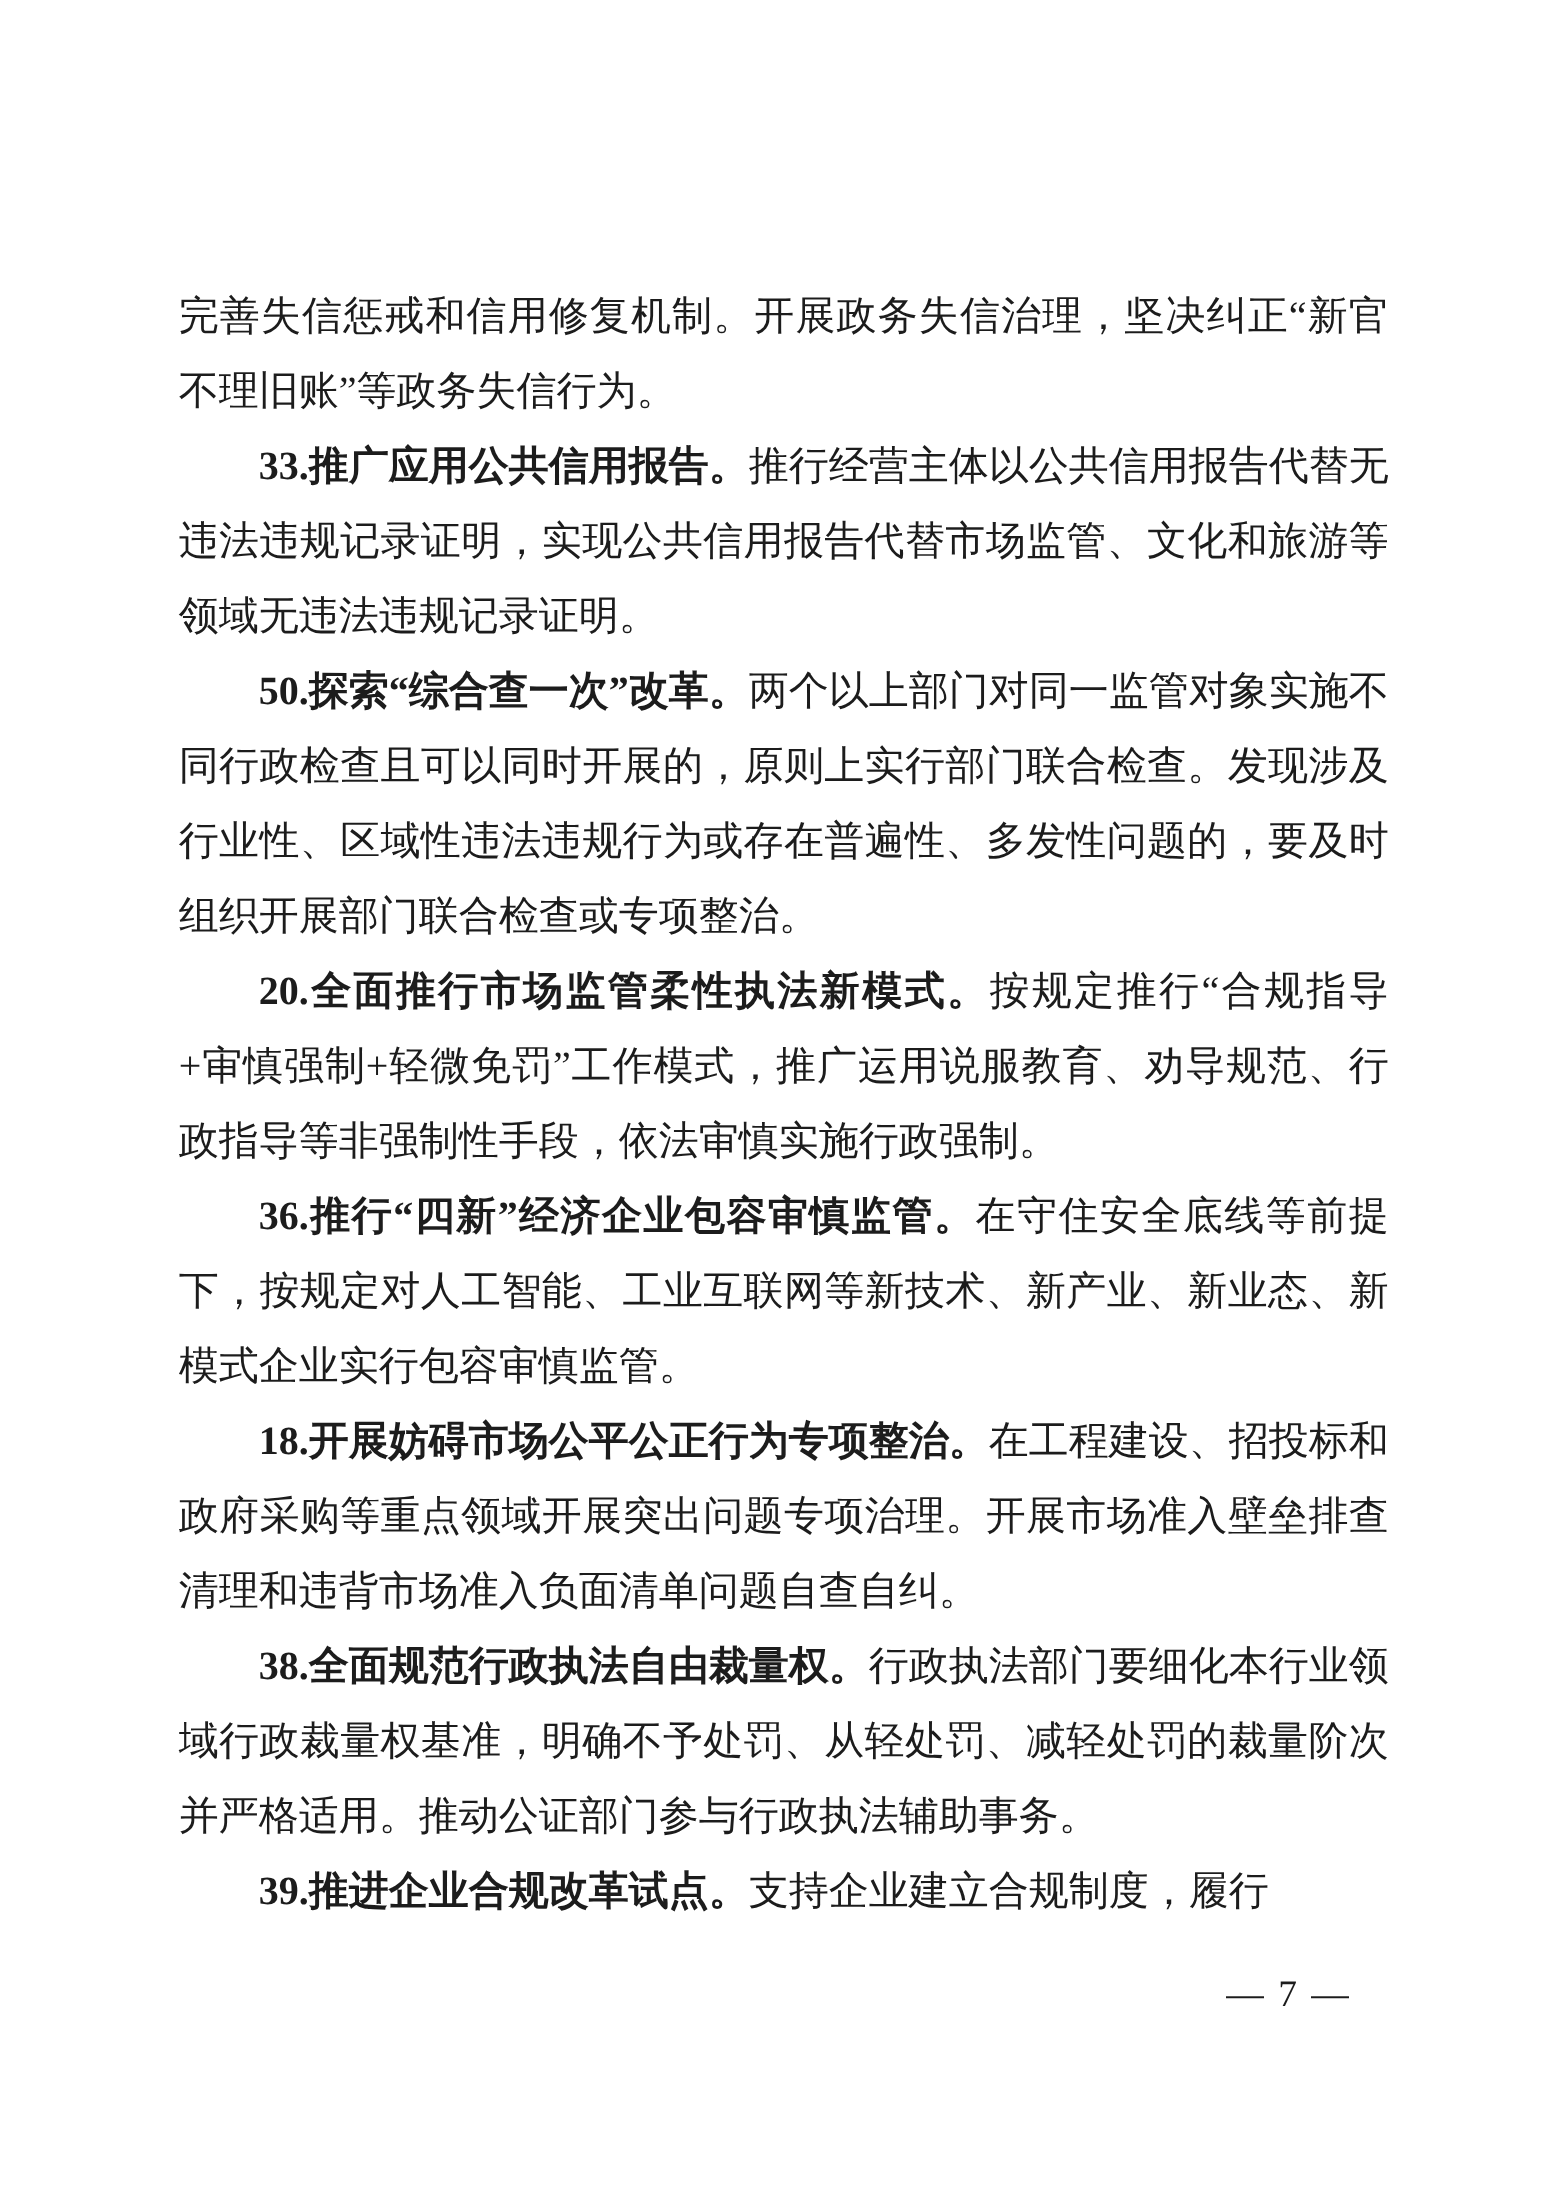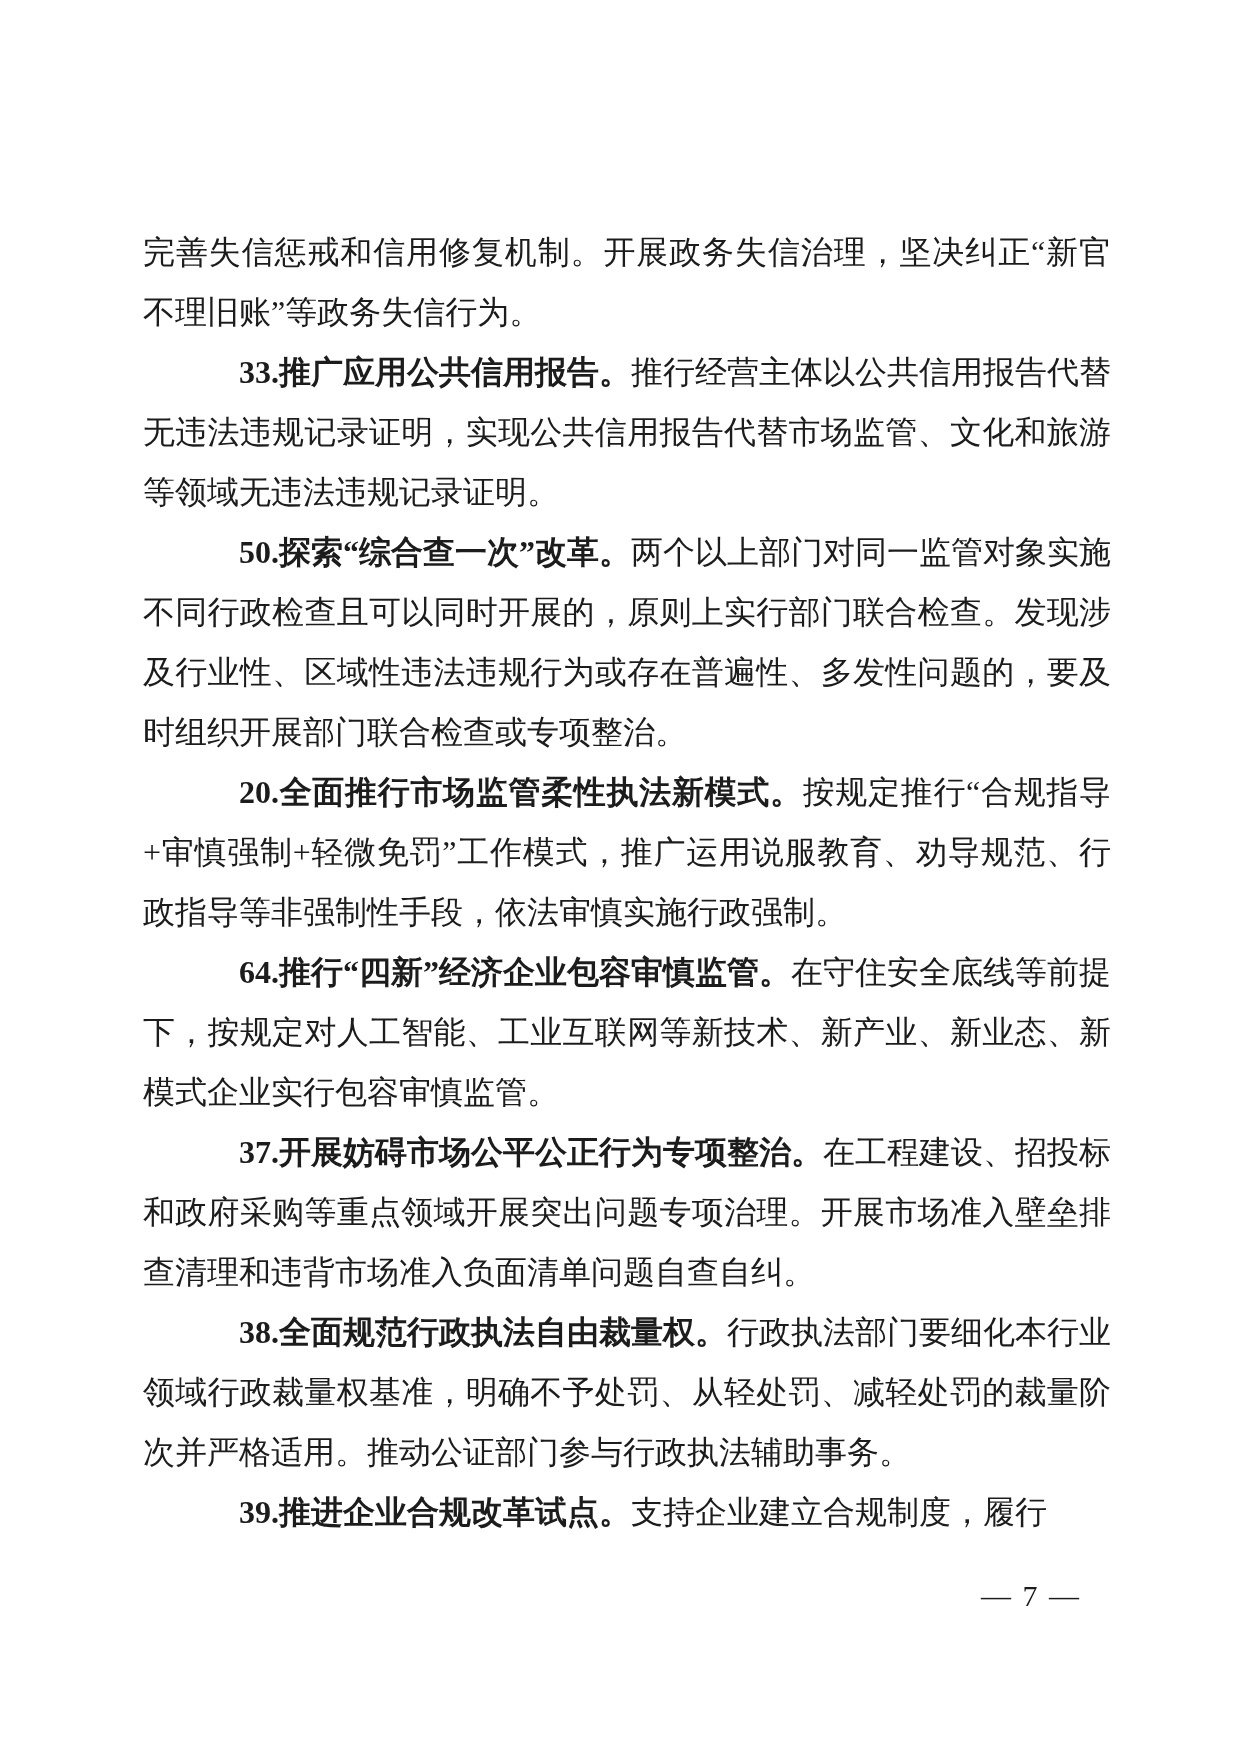--- a/index.html
+++ b/index.html
@@ -30,21 +30,20 @@
   .content p {
     margin: 0;
     padding: 0;
     text-indent: 2em;
   }
   .content p.noindent {
     text-indent: 0;
   }
   .content .lead {
     font-weight: bold;
-    margin-left: 32px;
   }
   .page-number {
     position: absolute;
     top: 1578px;
     right: 160px;
     font-size: 30px;
     line-height: 36px;
     letter-spacing: 2px;
     color: #1c1c1c;
     white-space: nowrap;
@@ -58,23 +57,23 @@
   <div class="content">
 
     <p class="noindent"><span class="body">完善失信惩戒和信用修复机制。开展政务失信治理，坚决纠正“新官不理旧账”等政务失信行为。</span></p>
 
     <p><span class="lead">33.推广应用公共信用报告。</span><span class="body">推行经营主体以公共信用报告代替无违法违规记录证明，实现公共信用报告代替市场监管、文化和旅游等领域无违法违规记录证明。</span></p>
 
     <p><span class="lead">50.探索“综合查一次”改革。</span><span class="body">两个以上部门对同一监管对象实施不同行政检查且可以同时开展的，原则上实行部门联合检查。发现涉及行业性、区域性违法违规行为或存在普遍性、多发性问题的，要及时组织开展部门联合检查或专项整治。</span></p>
 
     <p><span class="lead">20.全面推行市场监管柔性执法新模式。</span><span class="body">按规定推行“合规指导+审慎强制+轻微免罚”工作模式，推广运用说服教育、劝导规范、行政指导等非强制性手段，依法审慎实施行政强制。</span></p>
 
-    <p><span class="lead">64.推行“四新”经济企业包容审慎监管。</span><span class="body">在守住安全底线等前提下，按规定对人工智能、工业互联网等新技术、新产业、新业态、新模式企业实行包容审慎监管。</span></p>
+    <p><span class="lead">36.推行“四新”经济企业包容审慎监管。</span><span class="body">在守住安全底线等前提下，按规定对人工智能、工业互联网等新技术、新产业、新业态、新模式企业实行包容审慎监管。</span></p>
 
-    <p><span class="lead">37.开展妨碍市场公平公正行为专项整治。</span><span class="body">在工程建设、招投标和政府采购等重点领域开展突出问题专项治理。开展市场准入壁垒排查清理和违背市场准入负面清单问题自查自纠。</span></p>
+    <p><span class="lead">18.开展妨碍市场公平公正行为专项整治。</span><span class="body">在工程建设、招投标和政府采购等重点领域开展突出问题专项治理。开展市场准入壁垒排查清理和违背市场准入负面清单问题自查自纠。</span></p>
 
     <p><span class="lead">38.全面规范行政执法自由裁量权。</span><span class="body">行政执法部门要细化本行业领域行政裁量权基准，明确不予处罚、从轻处罚、减轻处罚的裁量阶次并严格适用。推动公证部门参与行政执法辅助事务。</span></p>
 
     <p><span class="lead">39.推进企业合规改革试点。</span><span class="body">支持企业建立合规制度，履行</span></p>
 
   </div>
 
   <div class="page-number">— 7 —</div>
 
 </div>

